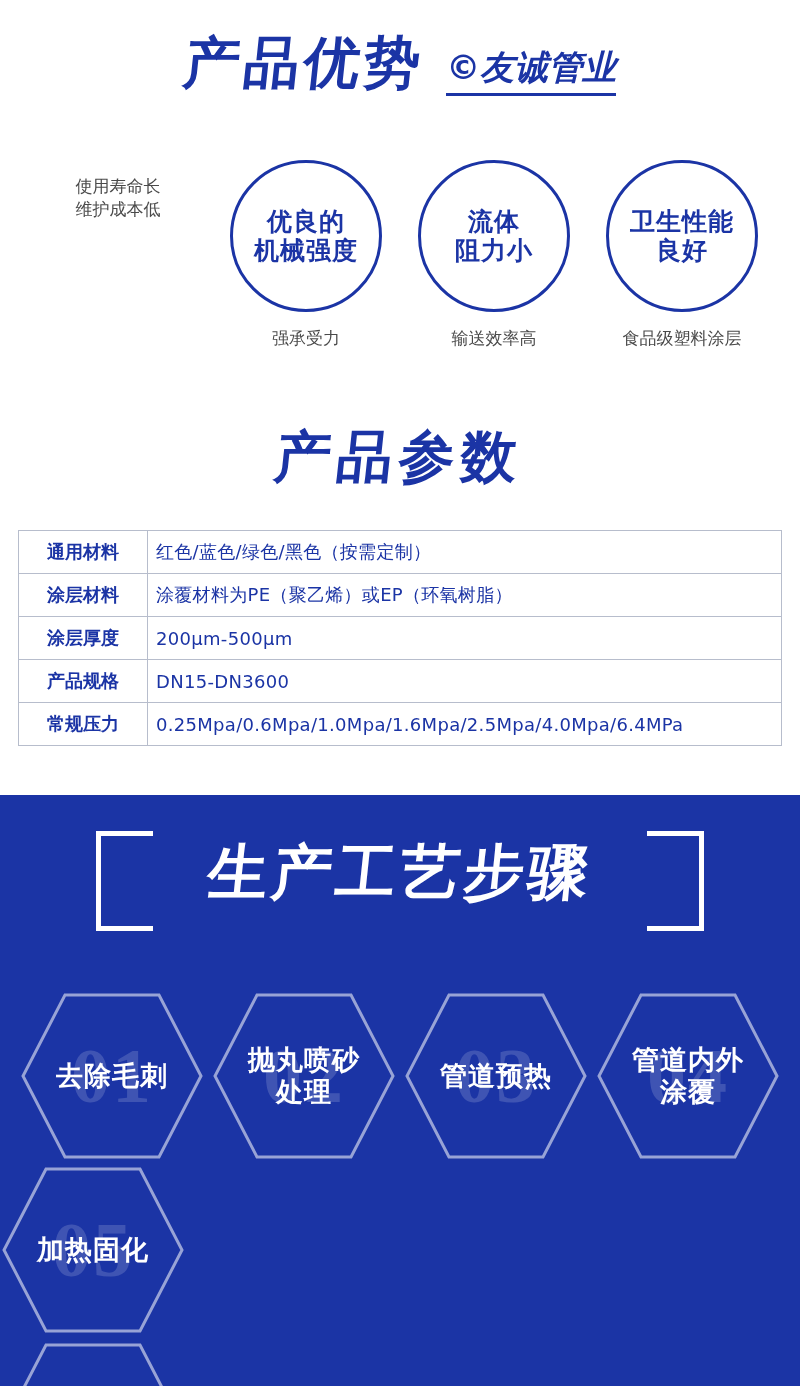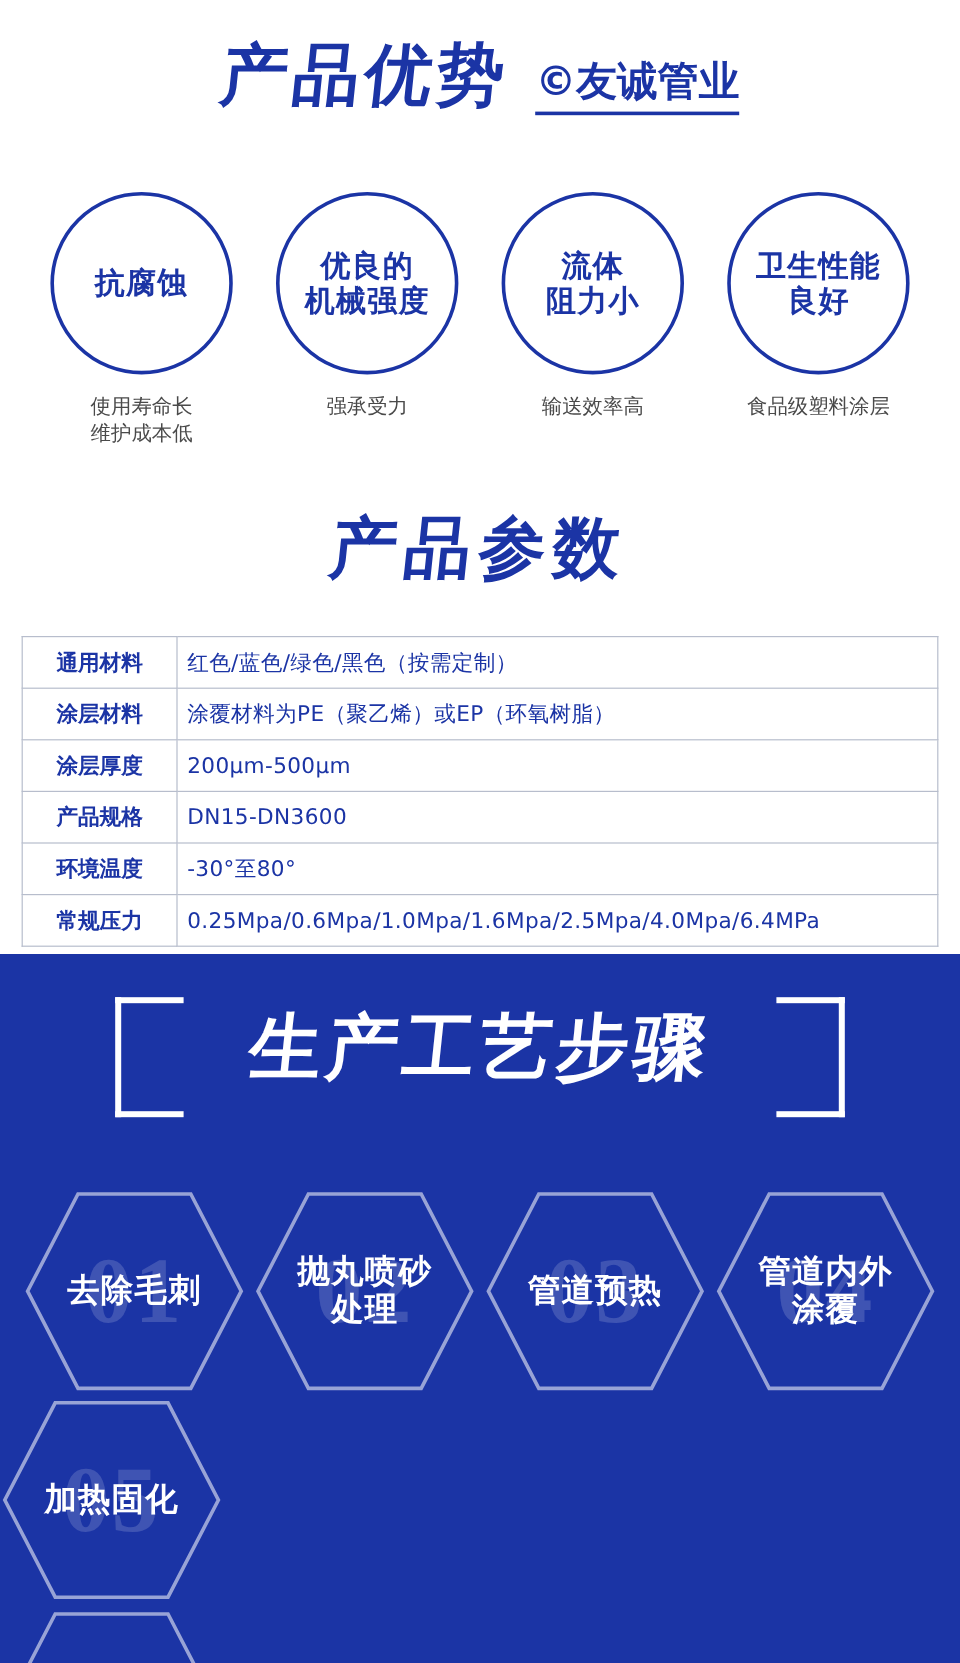--- a/index.html
+++ b/index.html
@@ -49,20 +49,21 @@
     vertical-align: middle;
     margin-left: 18px;
     font-size: 34px;
     font-weight: bold;
     color: #1b34a5;
     border-bottom: 3px solid #1b34a5;
     padding-bottom: 2px;
     position: relative;
     top: 6px;
     font-family: "DejaVu Sans", sans-serif;
+    font-style: italic;
   }
 
   .circles {
     position: absolute;
     top: 160px;
     left: 0;
     width: 800px;
     display: flex;
     justify-content: center;
     gap: 18px;
@@ -237,23 +238,20 @@
 <div class="page">
 
   <section class="adv-section">
     <div class="adv-header">
       <span class="adv-title">产品优势</span>
       <span class="brand">©友诚管业</span>
     </div>
 
     <div class="circles">
       <div class="circle-item">
-        <div class="circle">
-          <div class="circle-text multiline">抗腐蚀</div>
-        </div>
         <div class="circle-sub multiline">使用寿命长<br>维护成本低</div>
       </div>
       <div class="circle-item">
         <div class="circle">
           <div class="circle-text multiline">优良的<br>机械强度</div>
         </div>
         <div class="circle-sub multiline">强承受力</div>
       </div>
       <div class="circle-item">
         <div class="circle">
@@ -283,24 +281,20 @@
           <td class="k">涂层材料</td>
           <td class="v">涂覆材料为PE（聚乙烯）或EP（环氧树脂）</td>
         </tr>
         <tr>
           <td class="k">涂层厚度</td>
           <td class="v">200μm-500μm</td>
         </tr>
         <tr>
           <td class="k">产品规格</td>
           <td class="v">DN15-DN3600</td>
-        </tr>
-        <tr>
-          <td class="k">环境温度</td>
-          <td class="v">-30°至80°</td>
         </tr>
         <tr>
           <td class="k">常规压力</td>
           <td class="v">0.25Mpa/0.6Mpa/1.0Mpa/1.6Mpa/2.5Mpa/4.0Mpa/6.4MPa</td>
         </tr>
       </tbody>
     </table>
   </section>
 
   <section class="proc-section">

